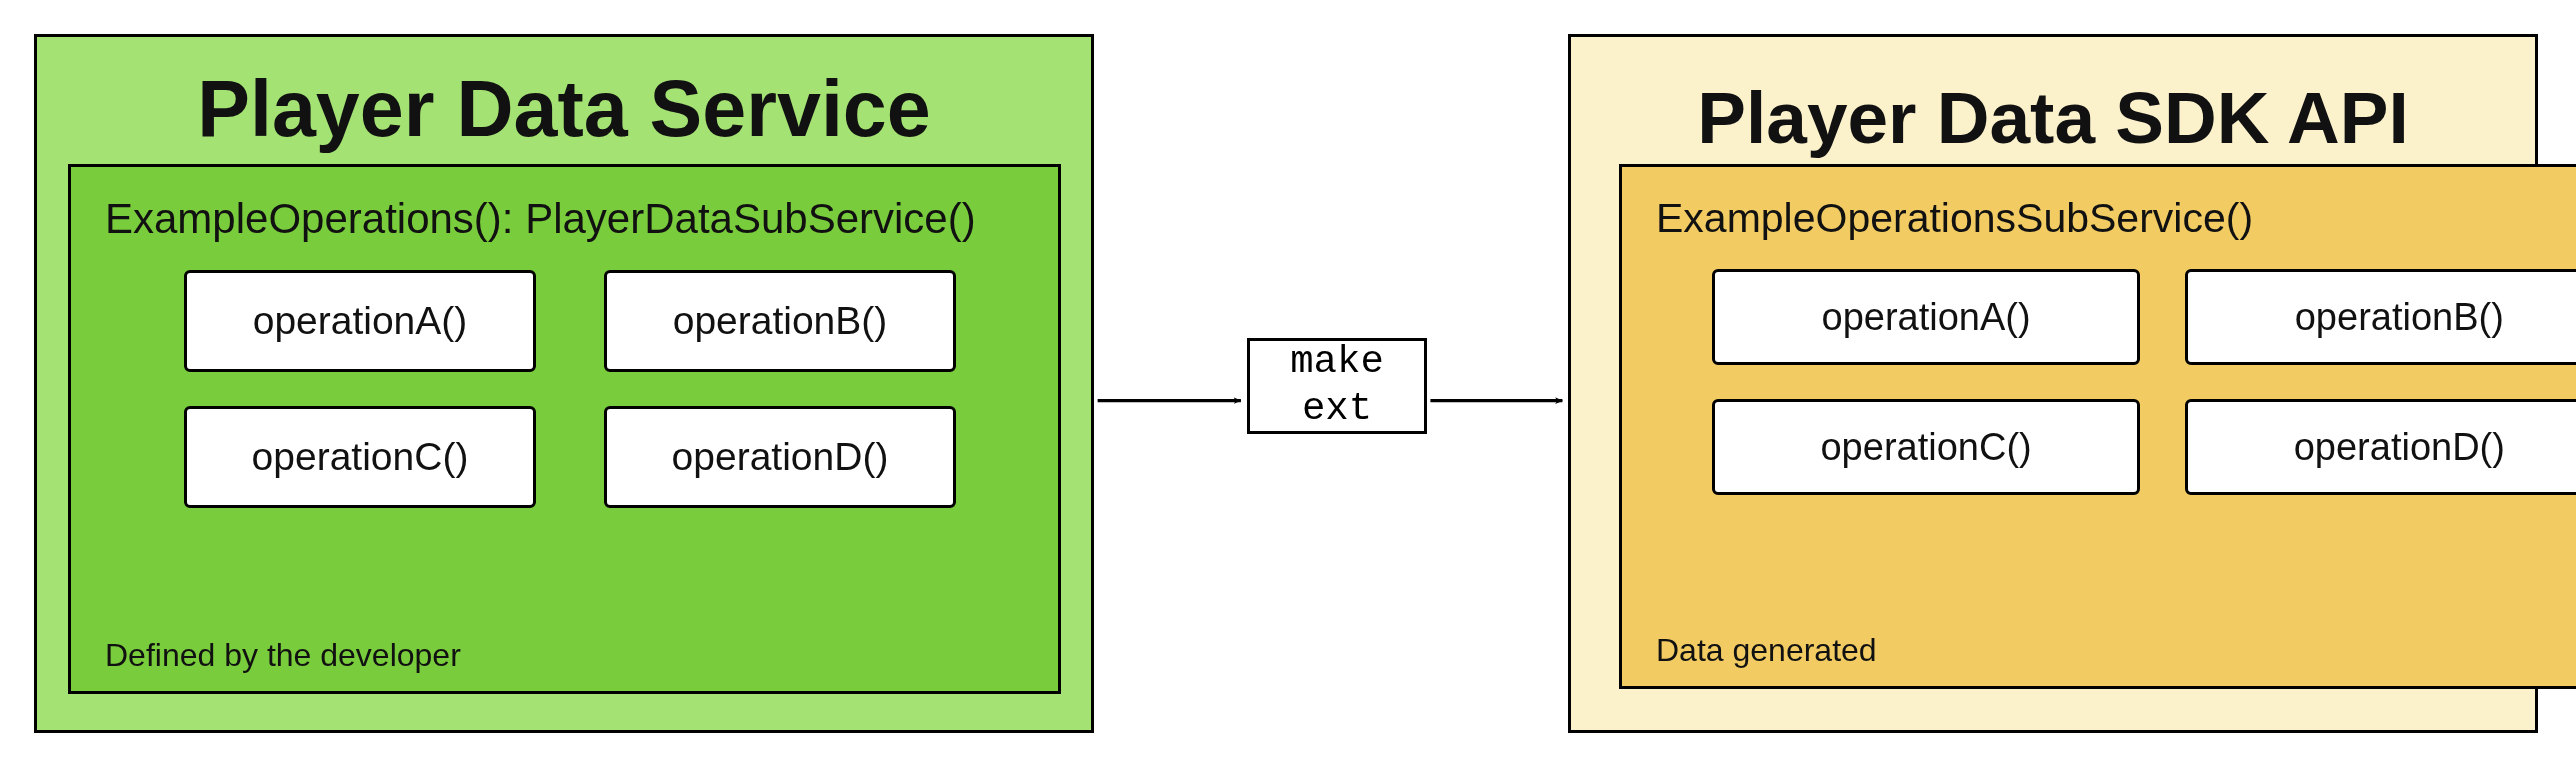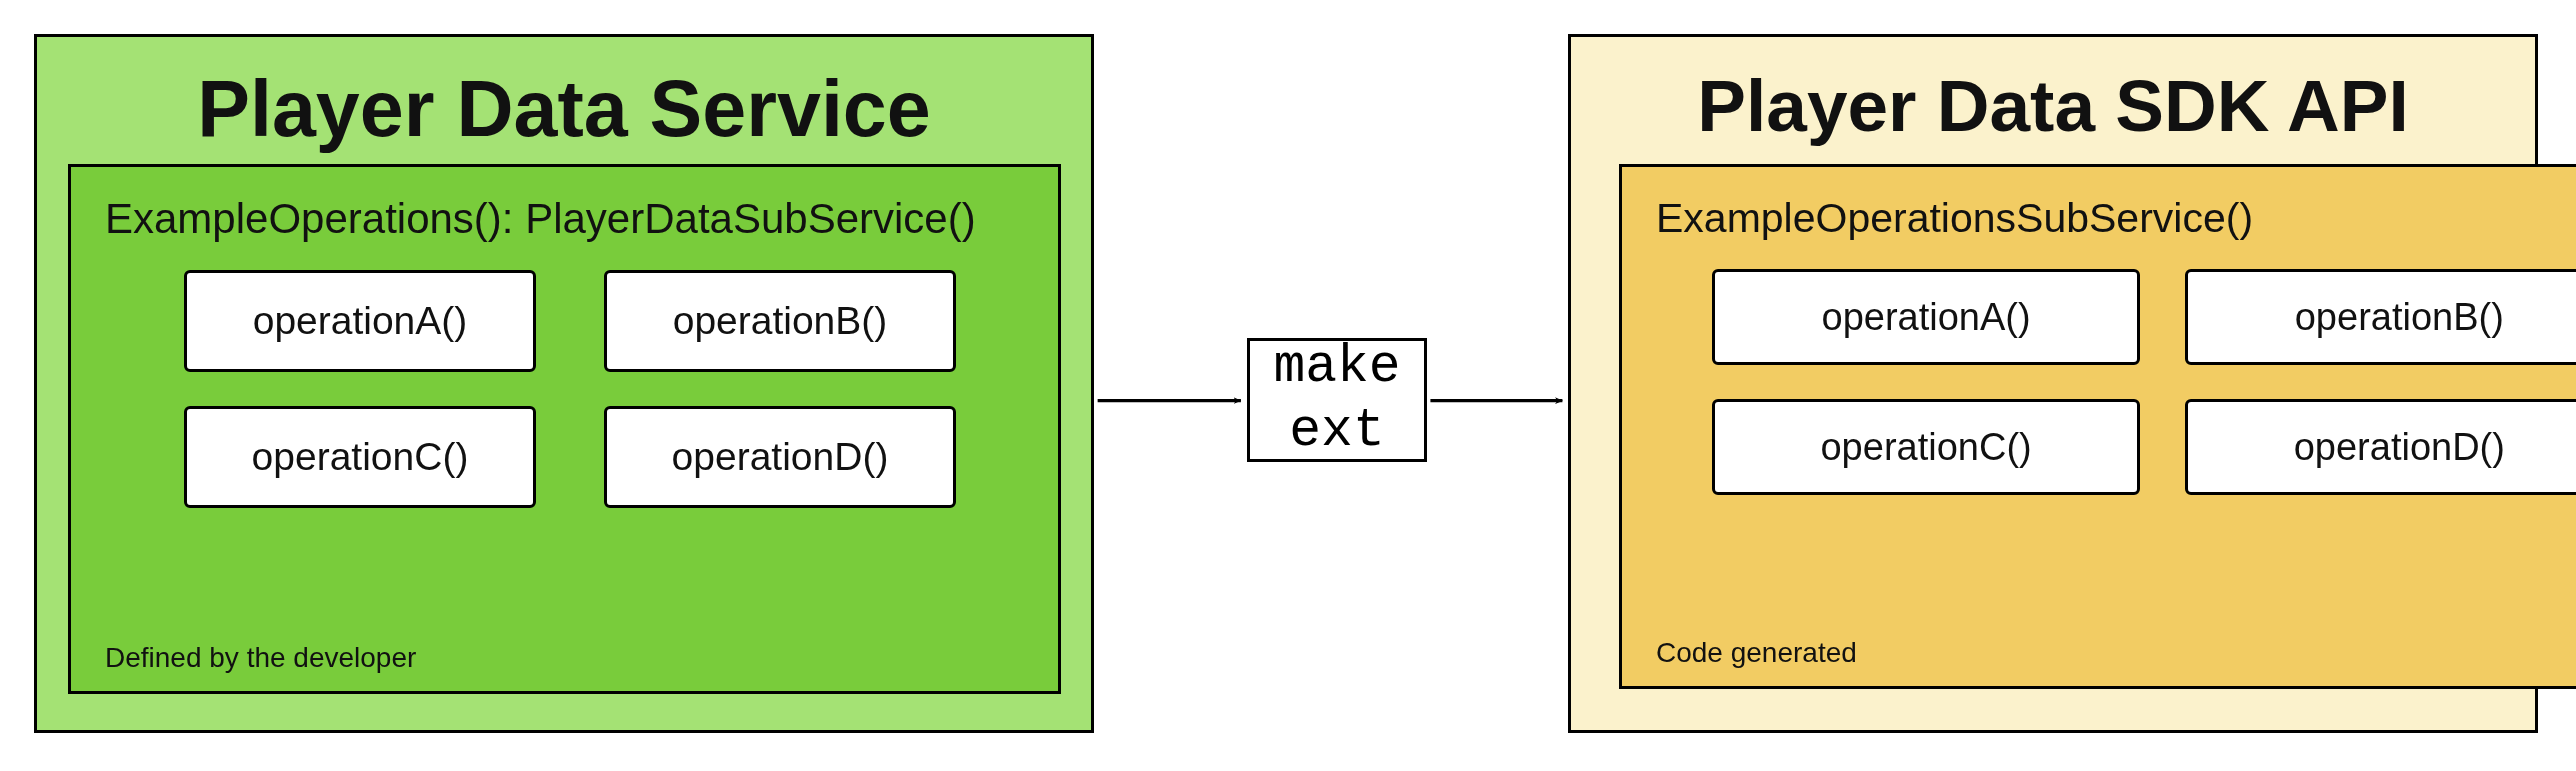--- a/index.html
+++ b/index.html
@@ -69,36 +69,36 @@
     display: flex;
     align-items: center;
     justify-content: center;
     font-size: 39px;
     color: #111;
   }
   .footnote {
     position: absolute;
     bottom: 17px;
     left: 34px;
-    font-size: 28px;
+    font-size: 32px;
     color: #111;
   }
   
   .right-outer {
     left: 1568px;
     top: 34px;
     width: 970px;
     height: 699px;
     background: #fbf2cc;
     padding: 17px 28px 34px 28px;
   }
   .right-title {
     font-size: 73px;
     line-height: 1.1;
-    margin-top: 12px;
+    margin-top: 24px;
     margin-bottom: 22.6px;
     white-space: nowrap;
   }
   .right-inner {
     position: absolute;
     left: 1619px;
     top: 164px;
     width: 1048px;
     height: 525px;
     background: #f2cc63;
@@ -118,28 +118,28 @@
   .op-grid-right .op-pill {
     height: 96px;
     font-size: 38px;
   }
   
   .make-ext {
     position: absolute;
     left: 1247px;
     top: 338px;
     width: 180px;
-    height: 124px;
+    height: 96px;
     background: #ffffff;
     border: 3.4px solid #000;
     display: flex;
     align-items: center;
     justify-content: center;
     font-family: "Consolas", "Menlo", "Courier New", monospace;
-    font-size: 53px;
+    font-size: 39px;
     line-height: 1.2;
     text-align: center;
     white-space: pre;
   }
   svg.arrows {
     position: absolute;
     left: 0;
     top: 0;
     width: 2576px;
     height: 772px;
@@ -171,21 +171,21 @@
   </div>
 
   <div class="right-inner">
     <div class="subservice-label">ExampleOperationsSubService()</div>
     <div class="op-grid-right">
       <div class="op-pill">operationA()</div>
       <div class="op-pill">operationB()</div>
       <div class="op-pill">operationC()</div>
       <div class="op-pill">operationD()</div>
     </div>
-    <div class="footnote">Code generated</div>
+    <div class="footnote">Data generated</div>
   </div>
 
   <div class="make-ext">make
 ext</div>
 
   <svg class="arrows" viewBox="0 0 4567 1368" width="2576" height="772">
     <defs>
       <marker id="arrowhead" markerWidth="14" markerHeight="12" refX="13" refY="6" orient="auto" markerUnits="userSpaceOnUse">
         <path d="M0,0 L14,6 L0,12 L4,6 Z" fill="#000"></path>
       </marker>

